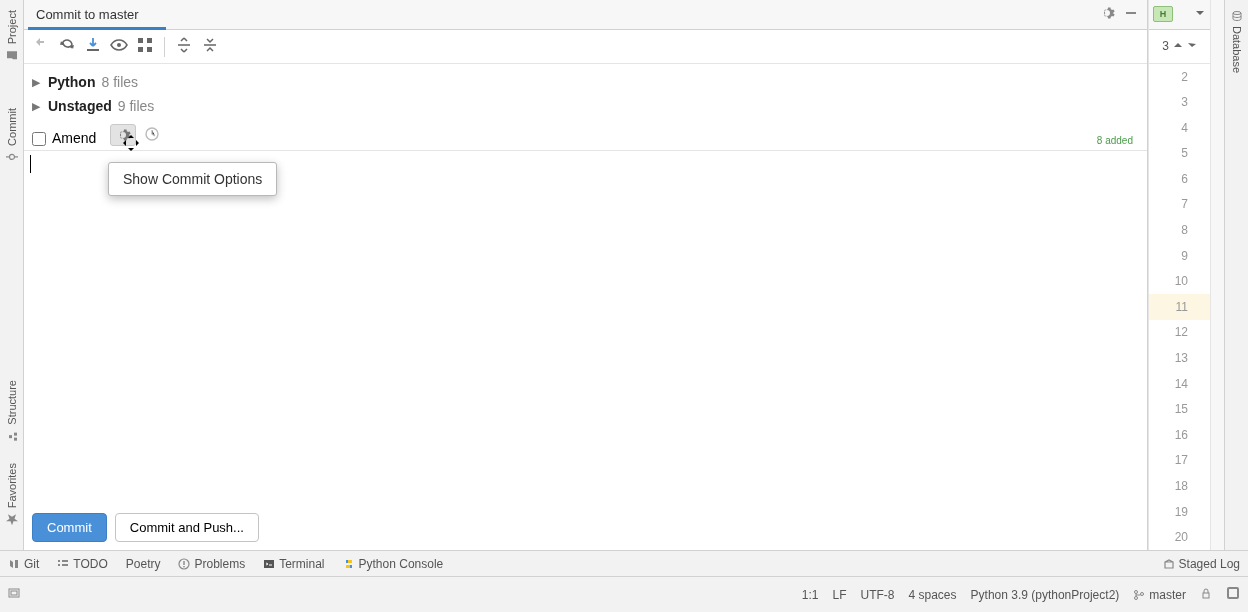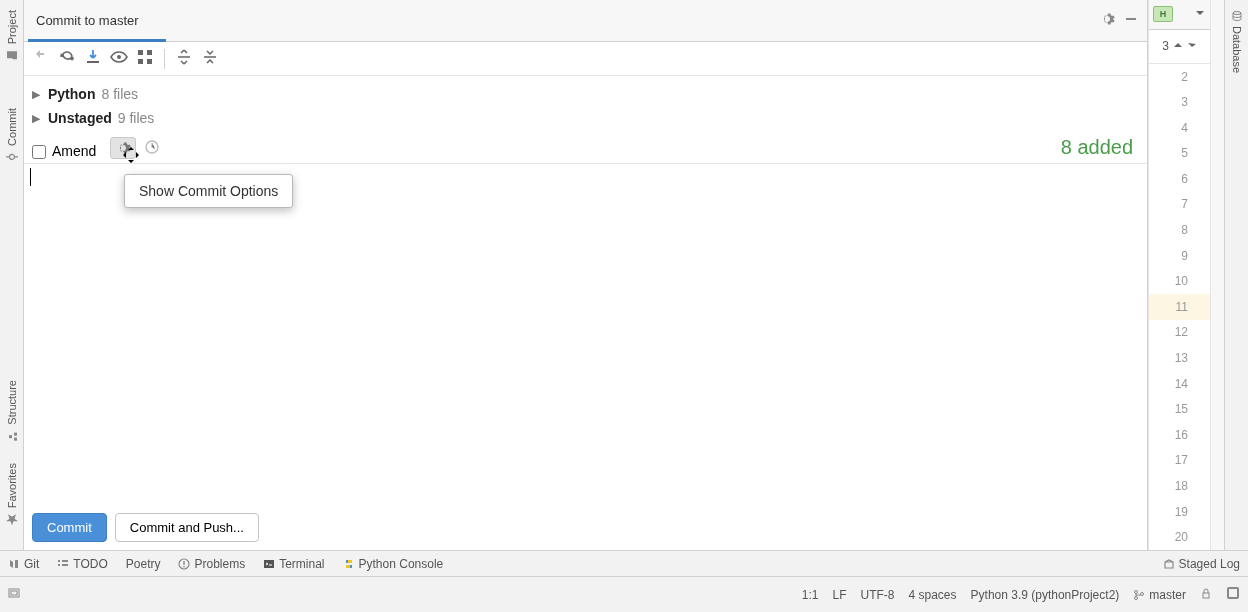--- a/index.html
+++ b/index.html
@@ -5,39 +5,39 @@
 * { margin: 0; padding: 0; box-sizing: border-box; font-family: -apple-system, BlinkMacSystemFont, "Segoe UI", sans-serif; }
 html, body { width: 1248px; height: 612px; overflow: hidden; background: #fff; }
 .app { display: flex; width: 100%; height: 100%; flex-direction: column; }
 .main-row { display: flex; flex: 1; min-height: 0; }
 .left-rail { width: 24px; background: #f2f2f2; border-right: 1px solid #d1d1d1; display: flex; flex-direction: column; align-items: center; padding-top: 4px; gap: 4px; font-size: 11px; color: #555; }
 .left-rail .rail-item { writing-mode: vertical-rl; transform: rotate(180deg); padding: 6px 0; cursor: pointer; display: flex; align-items: center; gap: 4px; }
 .left-rail .rail-icon { width: 14px; height: 14px; display: flex; align-items: center; justify-content: center; writing-mode: horizontal-tb; transform: none; }
 .right-rail { width: 24px; background: #f2f2f2; border-left: 1px solid #d1d1d1; display: flex; flex-direction: column; align-items: center; padding-top: 4px; font-size: 11px; color: #555; }
 .right-rail .rail-item { writing-mode: vertical-rl; padding: 6px 0; cursor: pointer; display: flex; align-items: center; gap: 4px; }
 .commit-panel { flex: 1; display: flex; flex-direction: column; border-right: 1px solid #d1d1d1; min-width: 0; }
-.panel-header { display: flex; align-items: center; height: 42px; border-bottom: 1px solid #d1d1d1; background: #f7f7f7; padding-left: 12px; position: relative; }
+.panel-header { display: flex; align-items: center; height: 30px; border-bottom: 1px solid #d1d1d1; background: #f7f7f7; padding-left: 12px; position: relative; }
 .panel-title { font-size: 13px; color: #333; flex: 1; }
 .panel-header-icons { display: flex; align-items: center; gap: 8px; padding-right: 8px; }
 .panel-header-icons svg { cursor: pointer; }
 .tab-underline { position: absolute; bottom: -1px; left: 4px; width: 138px; height: 3px; background: #3b7fc4; }
 .toolbar { height: 34px; display: flex; align-items: center; gap: 4px; padding: 0 6px; border-bottom: 1px solid #e5e5e5; }
 .toolbar svg { cursor: pointer; }
 .toolbar .sep { width: 1px; height: 20px; background: #d1d1d1; margin: 0 4px; }
 .changes-list { padding: 6px 8px 2px 8px; font-size: 14px; max-height: 58px; overflow: hidden; }
 .changes-row { display: flex; align-items: center; gap: 6px; height: 24px; }
 .changes-row .arrow { width: 10px; color: #777; font-size: 11px; cursor: pointer; }
 .changes-label { font-weight: 700; color: #222; }
 .changes-count { color: #888; font-weight: 400; margin-left: 0; }
 .amend-row { display: flex; align-items: flex-end; gap: 6px; padding: 4px 8px; border-bottom: 1px solid #e5e5e5; font-size: 14px; position: relative; }
 .amend-row input[type=checkbox] { width: 14px; height: 14px; }
 .amend-icons { display: flex; align-items: center; gap: 8px; margin-left: 8px; }
 .amend-icons .gear-wrap { background: #e3e3e3; border: 1px solid #c9c9c9; border-radius: 3px; padding: 2px 4px; display: flex; align-items: center; justify-content: center; }
-.added-label { margin-left: auto; color: #4a9c4a; font-size: 20px; padding-right: 6px; }
-.tooltip { position: absolute; top: 42px; left: 100px; background: #fff; border: 1px solid #b8b8b8; border-radius: 3px; box-shadow: 0 3px 10px rgba(0,0,0,0.25); padding: 8px 14px; font-size: 14px; color: #333; z-index: 10; }
+.added-label { margin-left: auto; color: #4a9c4a; font-size: 10px; padding-right: 6px; }
+.tooltip { position: absolute; top: 42px; left: 84px; background: #fff; border: 1px solid #b8b8b8; border-radius: 3px; box-shadow: 0 3px 10px rgba(0,0,0,0.25); padding: 8px 14px; font-size: 14px; color: #333; z-index: 10; }
 .resize-cursor { position: absolute; top: 14px; left: 98px; width: 18px; height: 18px; z-index: 11; }
 .message-area { flex: 1; position: relative; }
 .message-area .caret { position: absolute; top: 4px; left: 6px; width: 1px; height: 18px; background: #000; }
 .button-row { display: flex; gap: 8px; padding: 8px; }
 .btn { font-size: 13px; padding: 6px 14px; border-radius: 4px; border: 1px solid #c4c4c4; background: #fff; cursor: pointer; }
 .btn.primary { background: #4a90d9; color: #fff; border-color: #3b7fc4; }
 .gutter-col { width: 62px; background: #fff; border-left: 1px solid #e5e5e5; display: flex; flex-direction: column; }
 .gutter-header { height: 30px; background: #f7f7f7; border-bottom: 1px solid #d1d1d1; display: flex; align-items: center; justify-content: space-between; padding: 0 4px; }
 .gutter-header .hbadge { width: 20px; height: 16px; background: #c7e8b6; border: 1px solid #8fbf7a; border-radius: 2px; display: flex; align-items: center; justify-content: center; font-size: 9px; color: #4a7c3a; font-weight: 700; }
 .gutter-header svg { cursor: pointer; }

